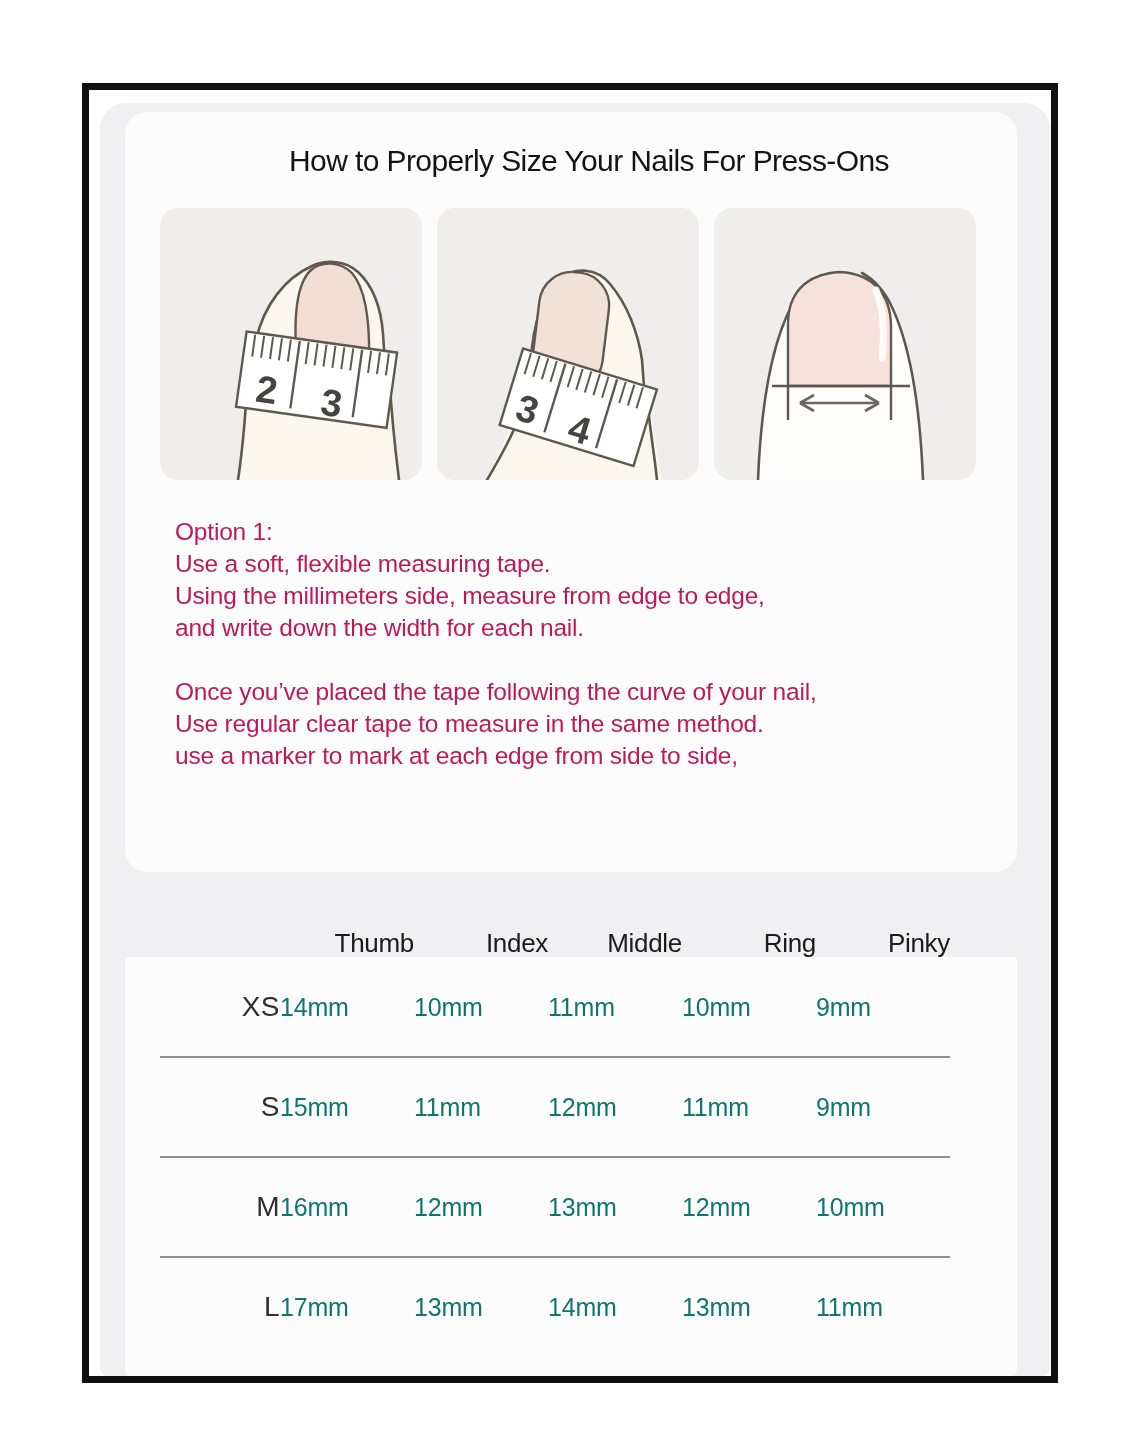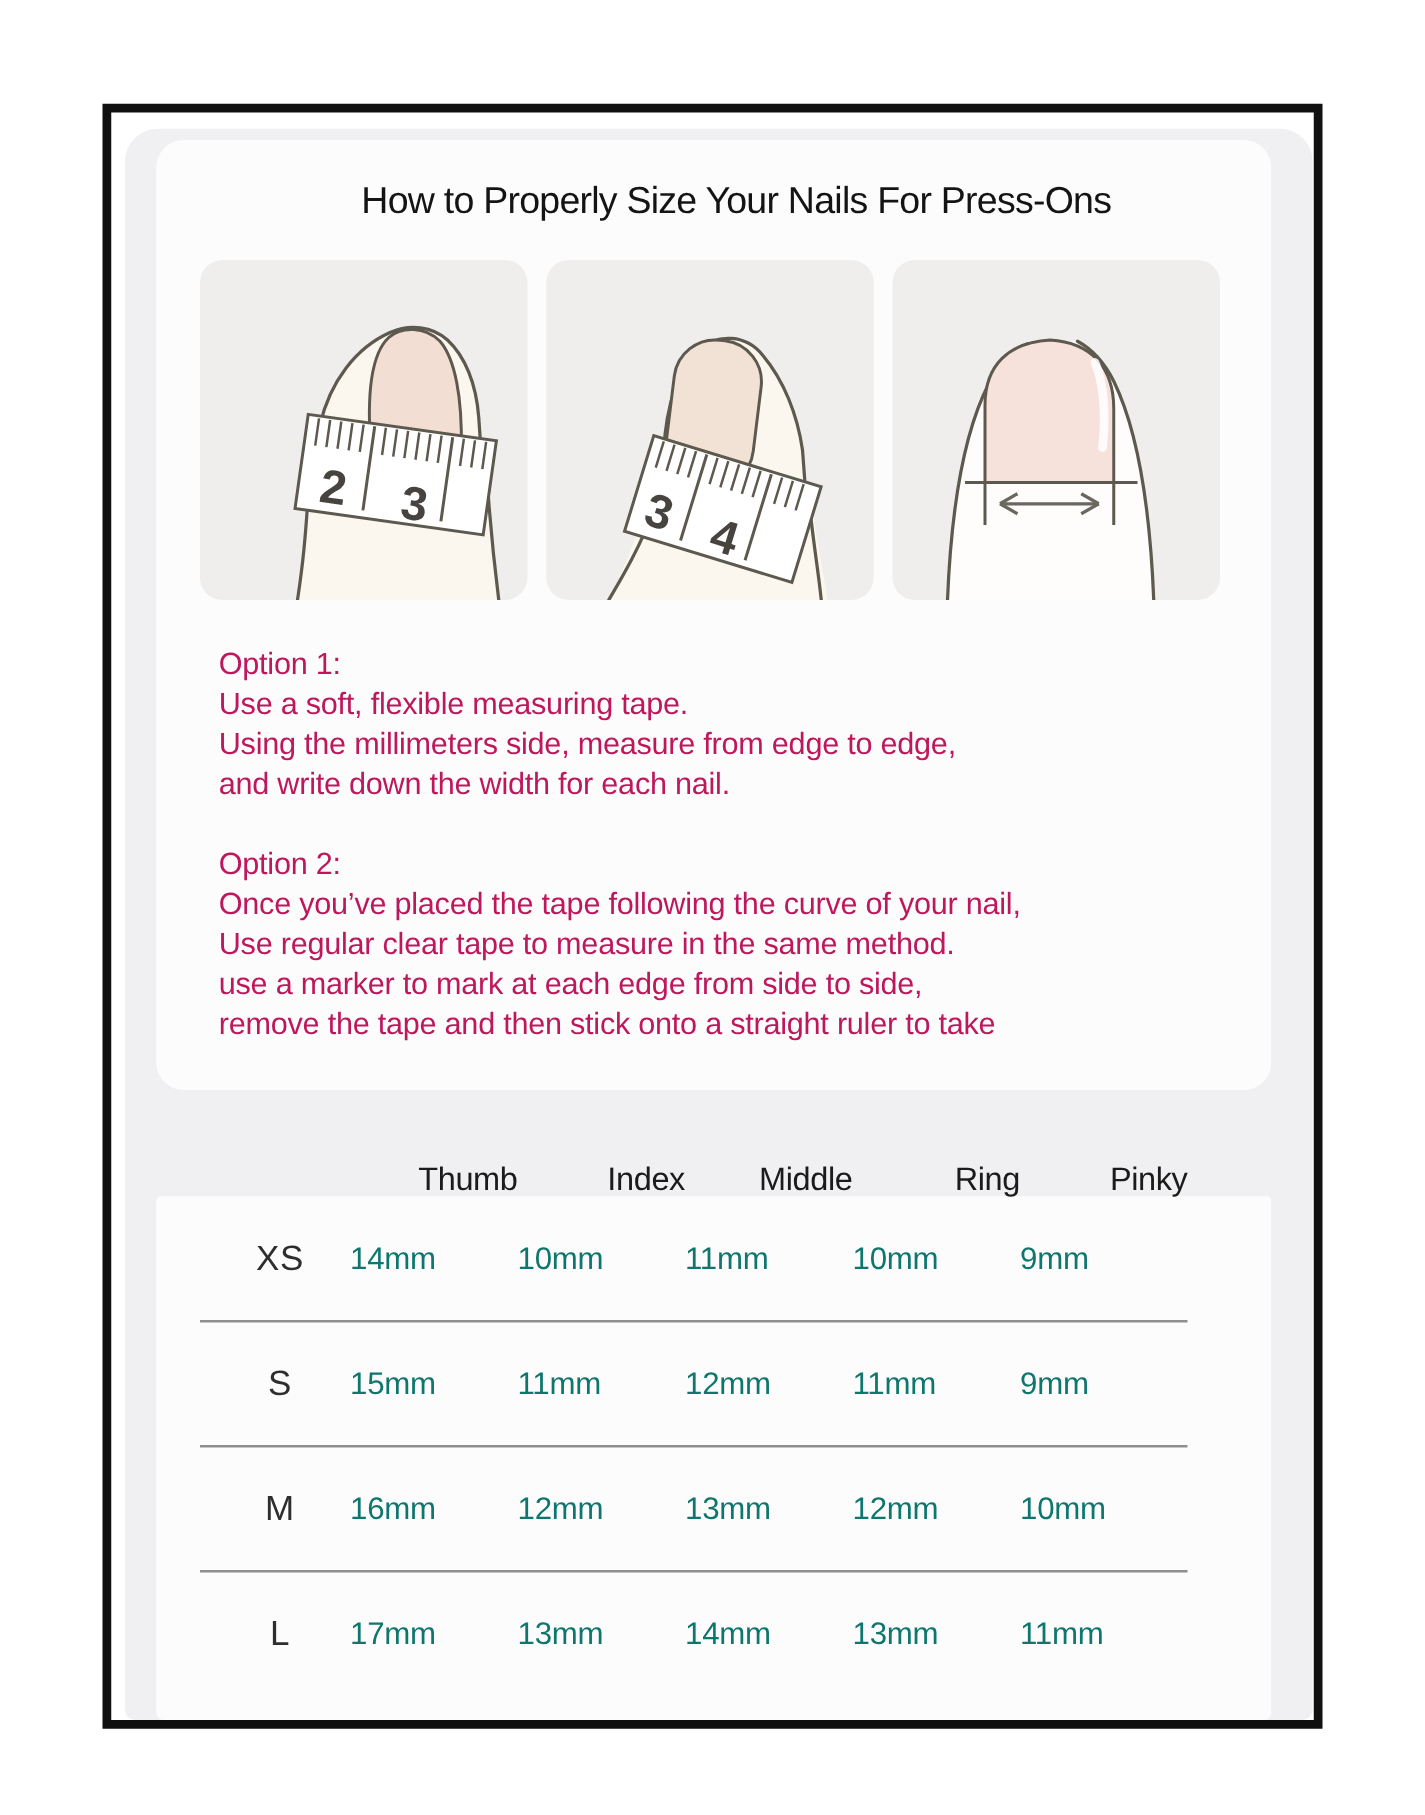--- a/index.html
+++ b/index.html
@@ -73,21 +73,21 @@
   .thead { height:30px; }
   .thead .cell {
     text-align:right;
     font-size:26px; color:#1b1b1b;
     letter-spacing:-0.3px;
   }
   .trow { height:98px; }
   .trow.sep { border-bottom:2px solid #8f8f8f; }
   .trow .label {
     font-size:28px; color:#2e2e2e;
-    padding-left:8px; text-align:center;
+    padding-left:8px; text-align:right;
     letter-spacing:0.5px;
   }
   .trow .val {
     text-align:left;
     font-size:25px; color:#0f766e;
     letter-spacing:-0.2px;
   }
   .tape-num {
     font-family:"Liberation Sans", sans-serif;
     font-weight:bold;
@@ -155,25 +155,23 @@
     </div>
 
     <div class="options">
       <div class="opt-block">
         <div>Option 1:</div>
         <div>Use a soft, flexible measuring tape.</div>
         <div>Using the millimeters side, measure from edge to edge,</div>
         <div>and write down the width for each nail.</div>
       </div>
       <div class="opt-block second">
-        <div>Option 2:</div>
         <div>Once you’ve placed the tape following the curve of your nail,</div>
         <div>Use regular clear tape to measure in the same method.</div>
         <div>use a marker to mark at each edge from side to side,</div>
-        <div>remove the tape and then stick onto a straight ruler to take</div>
       </div>
     </div>
   </div>
 
   <div class="card-bottom"></div>
 
   <div class="size-table">
     <div class="thead">
       <div class="cell"></div>
       <div class="cell">Thumb</div>

